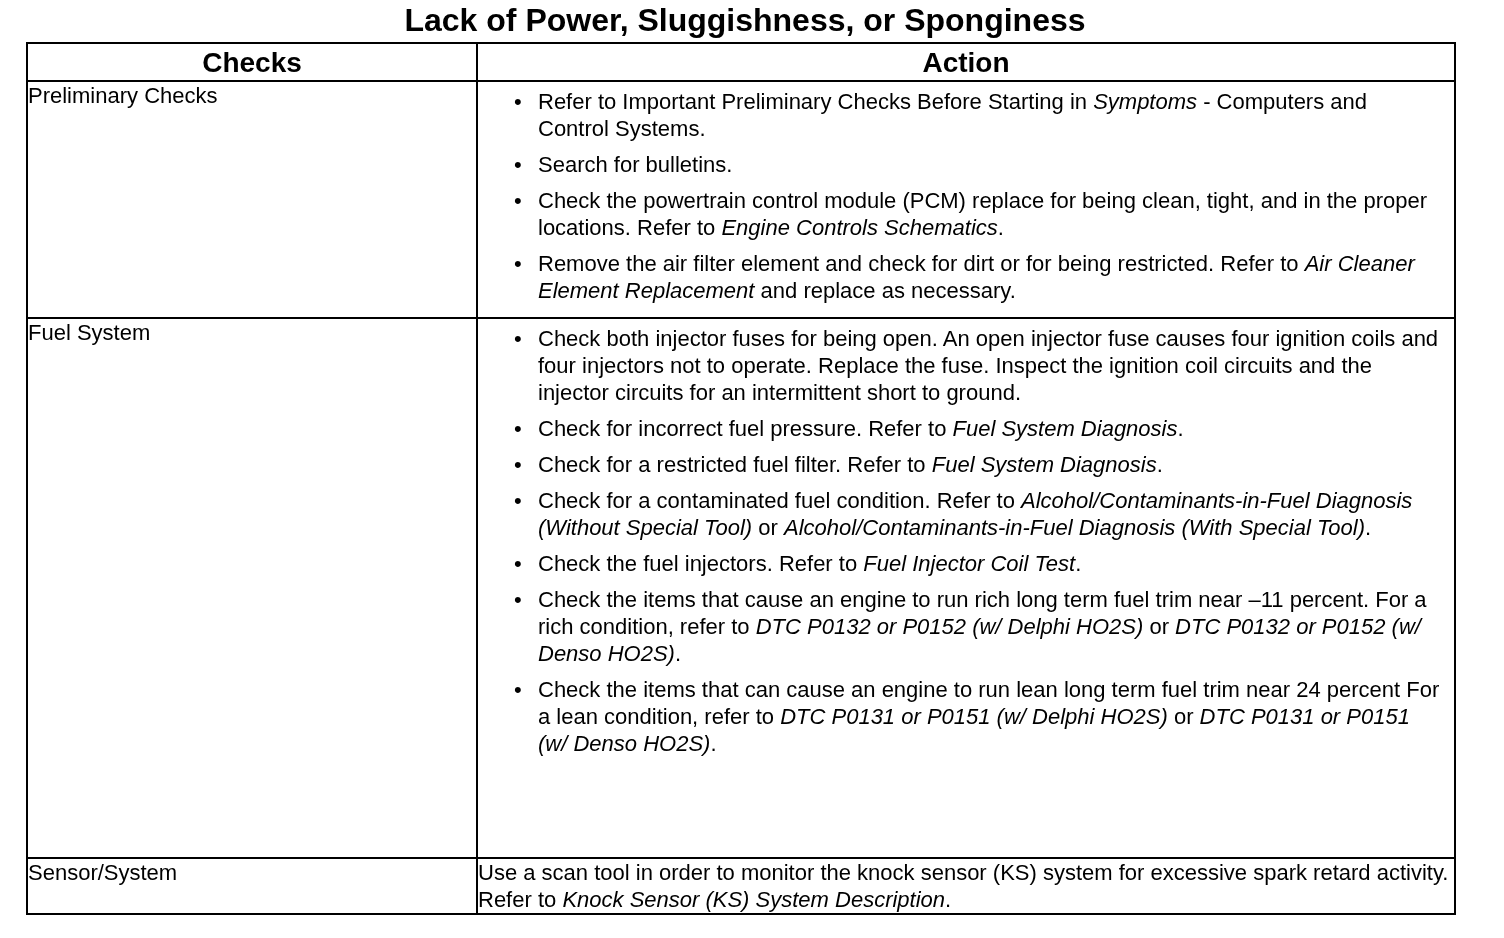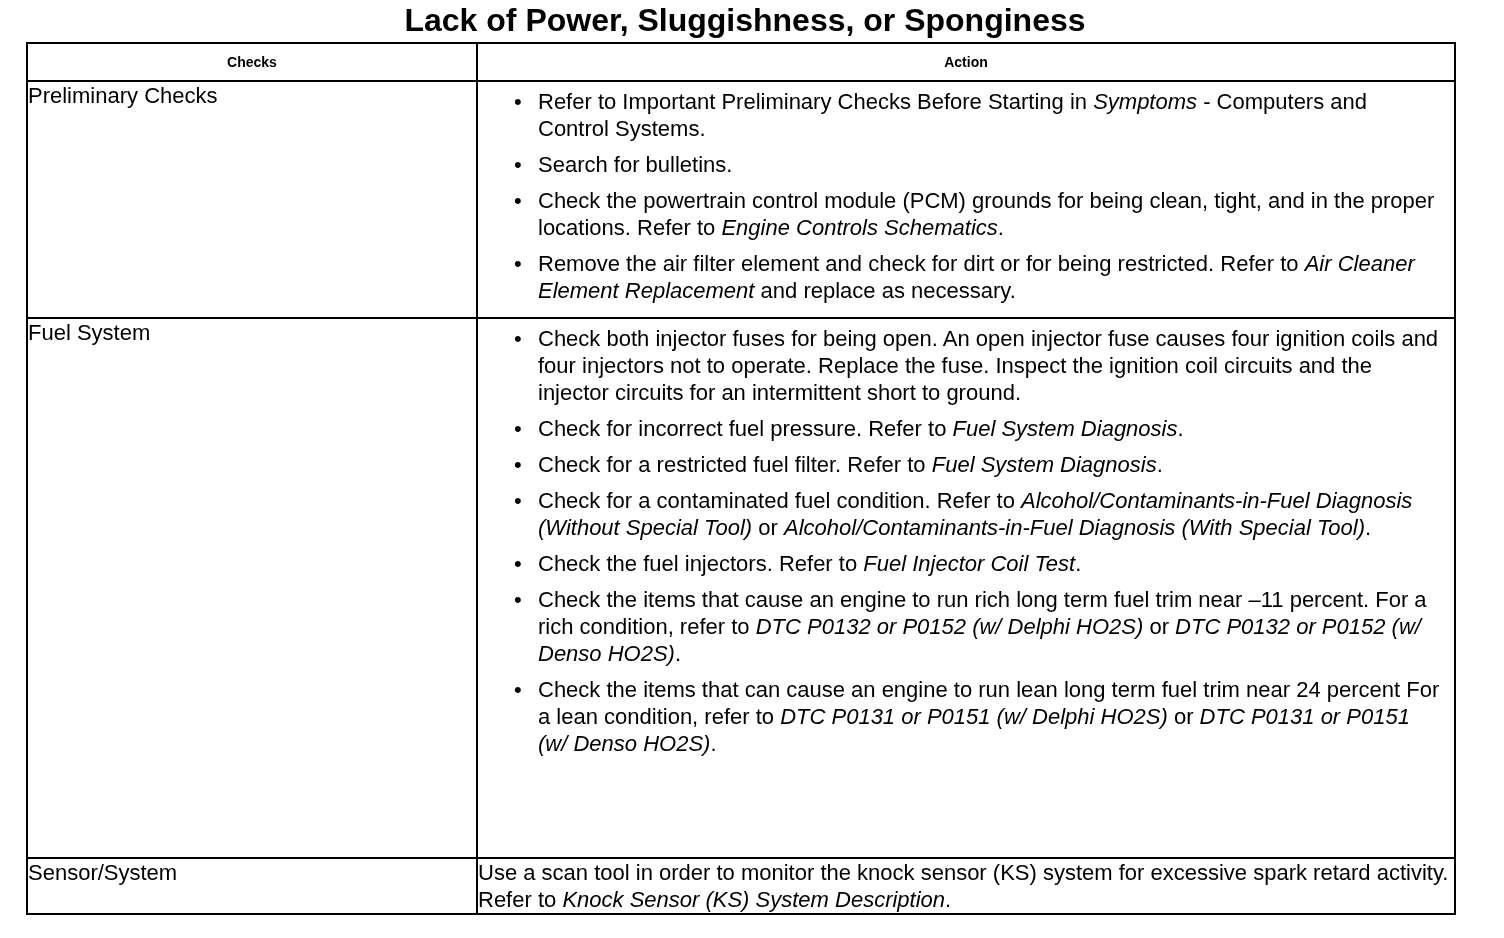--- a/index.html
+++ b/index.html
@@ -13,21 +13,21 @@
   }
   table.doc {
     position: absolute; left: 26px; top: 42px; width: 1428px;
     border-collapse: collapse; table-layout: fixed;
     font-size: 22px; line-height: 27px;
   }
   table.doc td, table.doc th {
     border: 2px solid #000; vertical-align: top; padding: 0;
   }
   table.doc th {
-    font-weight: bold; font-size: 14px; height: 36px; text-align: center; vertical-align: middle;
+    font-weight: bold; font-size: 28px; height: 36px; text-align: center; vertical-align: middle;
   }
   col.c1 { width: 450px; }
   col.c2 { width: 978px; }
   .check-label { padding: 6px 10px 6px 18px; }
   ul.actions { list-style: none; margin: 0; padding: 6px 14px 4px 60px; border-radius: 20px; }
   ul.actions li { position: relative; margin-bottom: 9px; }
   ul.actions li::before {
     content: "\2022"; position: absolute; left: -24px; top: 0;
   }
   .plain-action { padding: 6px 14px 6px 12px; margin-top: 48px; }
@@ -47,21 +47,21 @@
       <tr>
     <th>Checks</th>
     <th>Action</th>
   </tr>
   <tr style="height:230px;">
     <td class="check-label">Preliminary Checks</td>
     <td>
           <ul class="actions">
             <li><span>Refer to Important Preliminary Checks Before Starting in </span><em>Symptoms</em><span> - Computers and  Control  Systems.</span></li>
             <li><span>Search for bulletins.</span></li>
-            <li><span>Check the powertrain control module (PCM) grounds for being clean, tight, and in the proper locations. Refer to </span><em>Engine Controls Schematics</em><span>.</span></li>
+            <li><span>Check the powertrain control module (PCM) replace for being clean, tight, and in the proper locations. Refer to </span><em>Engine Controls Schematics</em><span>.</span></li>
             <li><span>Remove the air filter element and check for dirt or for being restricted. Refer to </span><em>Air Cleaner Element Replacement</em><span> and replace as necessary.</span></li>
           </ul>
         </td>
   </tr>
   <tr style="height:540px;">
     <td class="check-label">Fuel System</td>
     <td>
           <ul class="actions">
             <li><span>Check both injector fuses for being open. An open injector fuse causes four ignition coils and four injectors not to operate. Replace the fuse. Inspect the ignition coil circuits and the injector circuits for an intermittent short to ground.</span></li>
             <li><span>Check for incorrect fuel pressure. Refer to </span><em>Fuel System Diagnosis</em><span>.</span></li>

